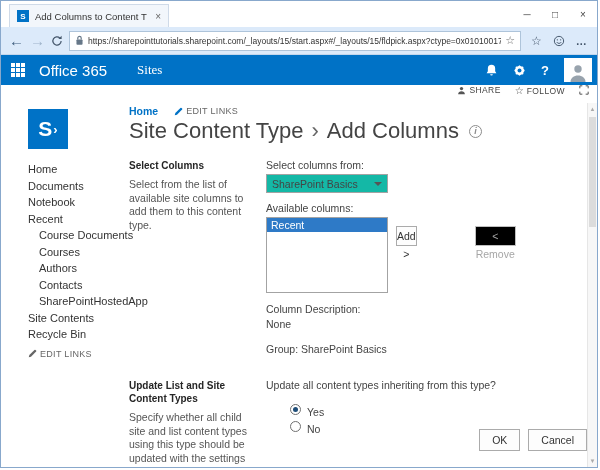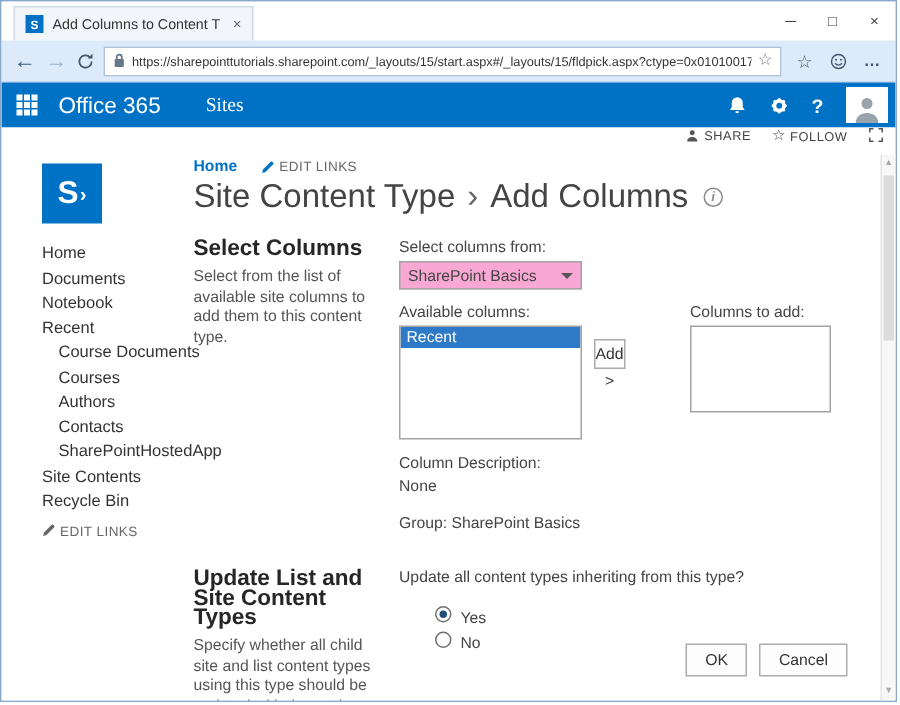--- a/index.html
+++ b/index.html
@@ -68,46 +68,46 @@
   .sidenav .item { line-height:16.5px; white-space:nowrap; cursor:pointer; }
   .sidenav .sub { padding-left:11px; }
   .nav-editlinks { margin-top:6px; display:flex; align-items:center; gap:3px; color:#666; font-size:9px; letter-spacing:.3px; }
   .nav-editlinks .pencil { color:#666; display:flex; }
 
   
   .form { position:absolute; left:128px; top:56px; width:452px; }
   .section { display:flex; }
   .section.second { margin-top:24px; }
   .col-left { width:137px; flex:none; padding-right:10px; }
-  .sec-head { font-weight:bold; font-size:15px; color:#262626; line-height:13px; }
+  .sec-head { font-weight:bold; font-size:10px; color:#262626; line-height:13px; }
   .sec-desc { margin-top:6px; font-size:10.5px; color:#555; line-height:13.5px; }
   .col-right { flex:1; font-size:10.5px; color:#444; }
   .field-label { margin-bottom:3px; }
-  .selectbox { width:122px; height:19px; border:1px solid #a3a3a3; background:#f9a8d4; display:flex; align-items:center; justify-content:space-between; padding:0 5px; cursor:default; }
+  .selectbox { width:122px; height:19px; border:1px solid #a3a3a3; background:#14b8a6; display:flex; align-items:center; justify-content:space-between; padding:0 5px; cursor:default; }
   .dd-arrow { width:0; height:0; border-left:4px solid transparent; border-right:4px solid transparent; border-top:4px solid #555; }
   .lists-row { display:flex; margin-top:9px; }
   .listbox { border:1px solid #a3a3a3; background:#fff; overflow:hidden; }
   .listbox.available { width:122px; height:76px; }
   .listbox.toadd { width:94px; height:58px; }
   .list-item { padding:1px 4px; }
   .list-item.selected { background:#2e7ac7; color:#fff; }
   .btn-col { margin:24px 8px 0 8px; display:flex; gap:10px; width:56px; flex:none; }
   .sp-btn { height:20px; background:#fdfdfd; border:1px solid #ababab; font-size:10.5px; color:#333; text-align:center; line-height:18px; cursor:default; }
   .sp-btn.disabled { color:#a6a6a6; border-color:#c0c0c0; background:#000000;margin-left:48px; }
   .desc-block { margin-top:10px; }
   .desc-block .line2 { margin-top:3px; }
   .group-line { margin-top:13px; }
 
   .question { line-height:13px; }
   .radios { margin:12px 0 0 24px; }
   .radio-row { display:flex; gap:6px; line-height:17px; }
   .radio { width:11px; height:11px; border:1px solid #707070; border-radius:50%; background:#fff; position:relative; flex:none; }
   .radio.selected::after { content:""; position:absolute; left:2px; top:2px; width:5px; height:5px; border-radius:50%; background:#1f4e79; }
 
-  .footer-btns { position:absolute; right:32px; bottom:16px; display:flex; gap:8px;padding-left:25px; }
+  .footer-btns { position:absolute; right:10px; bottom:16px; display:flex; gap:8px;padding-left:25px; }
   .footer-btns .sp-btn { height:22px; line-height:20px; padding:0 12px; min-width:34px; }
 </style>
 </head>
 <body>
 
 <div class="window">
 
   <div class="titlebar">
     <div class="tab">
       <span class="favicon">S</span>
@@ -281,24 +281,20 @@
             <div>
               <div class="field-label">Available columns:</div>
               <div class="listbox available">
                 <div class="list-item selected">Recent</div>
               </div>
             </div>
             <div class="btn-col">
               <div class="sp-btn">Add &gt;</div>
               <div class="sp-btn disabled">&lt; Remove</div>
             </div>
-            <div>
-              <div class="field-label">Columns to add:</div>
-              <div class="listbox toadd"></div>
-            </div>
           </div>
 
           <div class="desc-block">
             <div>Column Description:</div>
             <div class="line2">None</div>
           </div>
           <div class="group-line">Group: SharePoint Basics</div>
         </div>
       </div>
 

